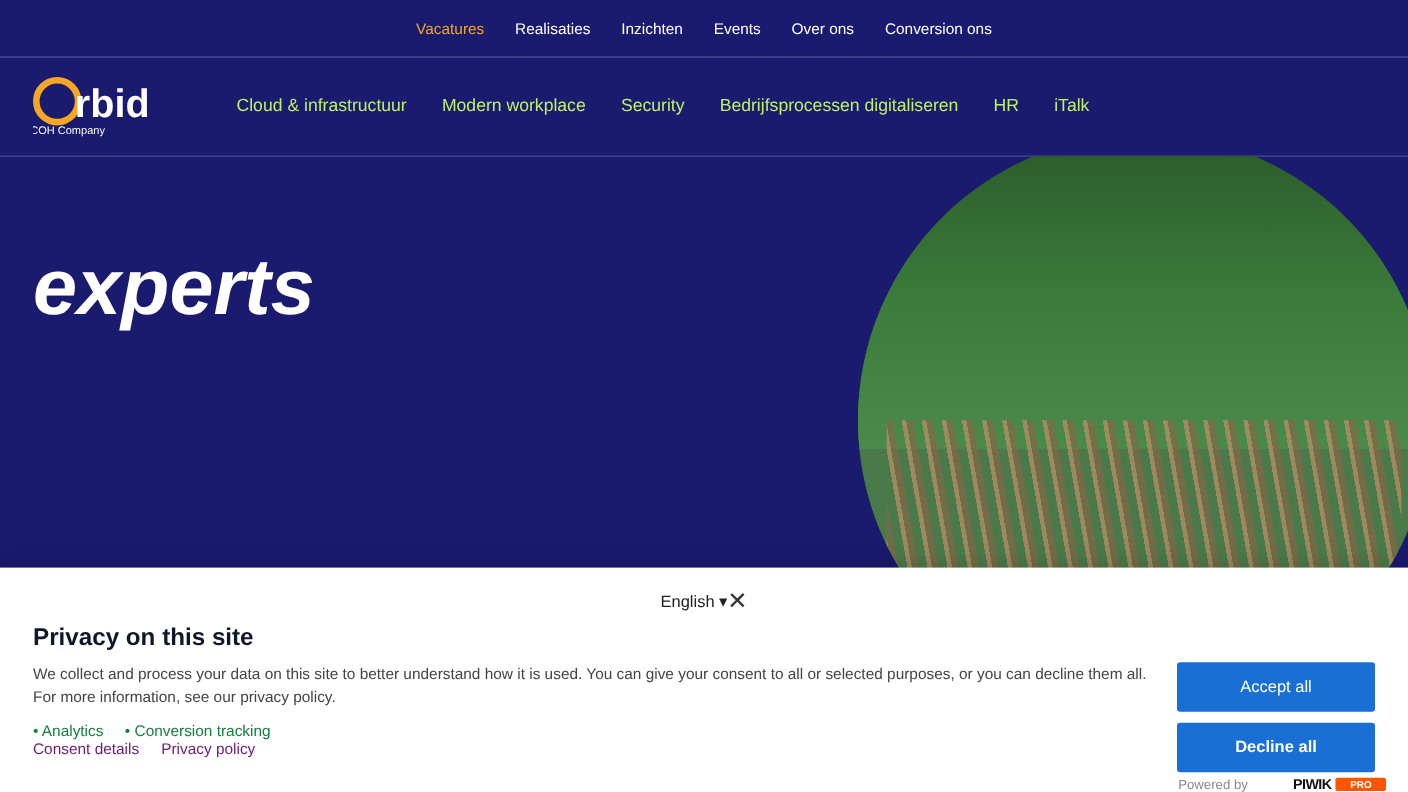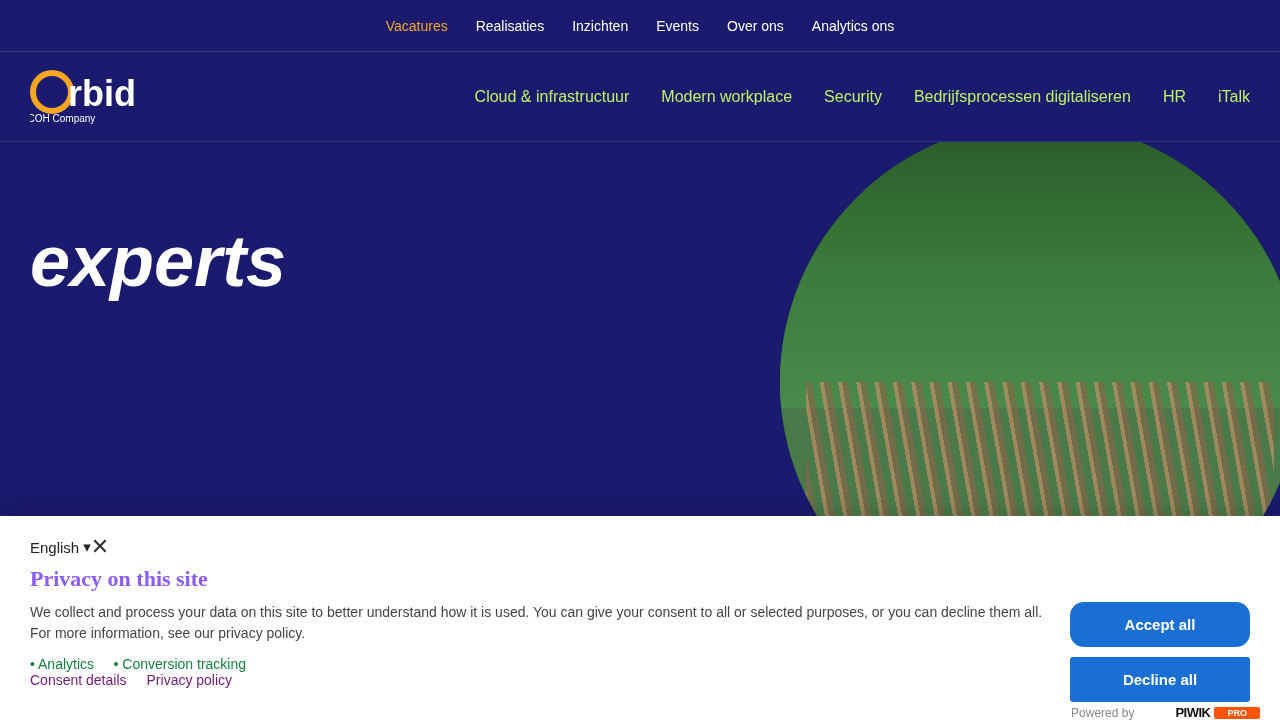--- a/index.html
+++ b/index.html
@@ -25,21 +25,21 @@
       color: #f5a623;
     }
 
     
     .main-nav {
       background: #1a1a6e;
       height: 90px;
       display: flex;
       align-items: center;
       padding: 0 30px;
-      justify-content: space-between;
+      justify-content: flex-start;
       border-bottom: 1px solid rgba(255,255,255,0.1);
     }
     .logo-area {
       display: flex;
       align-items: center;
       gap: 10px;
     }
     .logo-svg {
       width: 185px;
       height: 65px;
@@ -143,21 +143,21 @@
       left: 0;
       right: 0;
       background: #fff;
       padding: 20px 30px 18px 30px;
       z-index: 100;
       box-shadow: 0 -4px 20px rgba(0,0,0,0.15);
     }
     .cookie-top-row {
       display: flex;
       align-items: center;
-      justify-content: flex-start;
+      justify-content: center;
       margin-bottom: 8px;
     }
     .lang-selector {
       display: flex;
       align-items: center;
       gap: 4px;
       font-size: 15px;
       color: #222;
       cursor: pointer;
       font-weight: 500;
@@ -166,23 +166,22 @@
       background: none;
       border: none;
       font-size: 22px;
       cursor: pointer;
       color: #333;
       line-height: 1;
     }
     .cookie-title {
       font-size: 22px;
       font-weight: 700;
-      color: #8b5cf6;
+      color: #0f172a;
       margin-bottom: 10px;
-      font-family: Liberation Serif, serif;
     }
     .cookie-body {
       display: flex;
       align-items: flex-start;
       gap: 22px;
     }
     .cookie-text-area {
       flex: 1;
     }
     .cookie-desc {
@@ -210,23 +209,23 @@
       flex-direction: column;
       gap: 10px;
       min-width: 180px;
     }
     .btn-accept {
       background: #1a6fd4;
       color: #fff;
       border: none;
       padding: 14px 24px;
       font-size: 15px;
-      font-weight: 700;
+      font-weight: 400;
       cursor: pointer;
-      border-radius: 14px;
+      border-radius: 3px;
     }
     .btn-decline {
       background: #1a6fd4;
       color: #fff;
       border: none;
       padding: 14px 8px;
       font-size: 15px;
       font-weight: 600;
       cursor: pointer;
       border-radius: 3px;
@@ -261,21 +260,21 @@
   </style>
 </head>
 <body>
 
 <div class="top-bar">
   <a class="active">Vacatures</a>
   <a>Realisaties</a>
   <a>Inzichten</a>
   <a>Events</a>
   <a>Over ons</a>
-  <a>Analytics ons</a>
+  <a>Conversion ons</a>
 </div>
 
 <div class="main-nav">
   <div class="logo-area">
     <svg class="logo-svg" viewBox="0 0 185 65">
 
       <ellipse cx="22" cy="28" rx="19" ry="19" fill="none" stroke="#f5a623" stroke-width="6"></ellipse>
 
       <text x="38" y="42" font-family="Arial" font-weight="900" font-size="36" fill="white">rbid</text>
 

